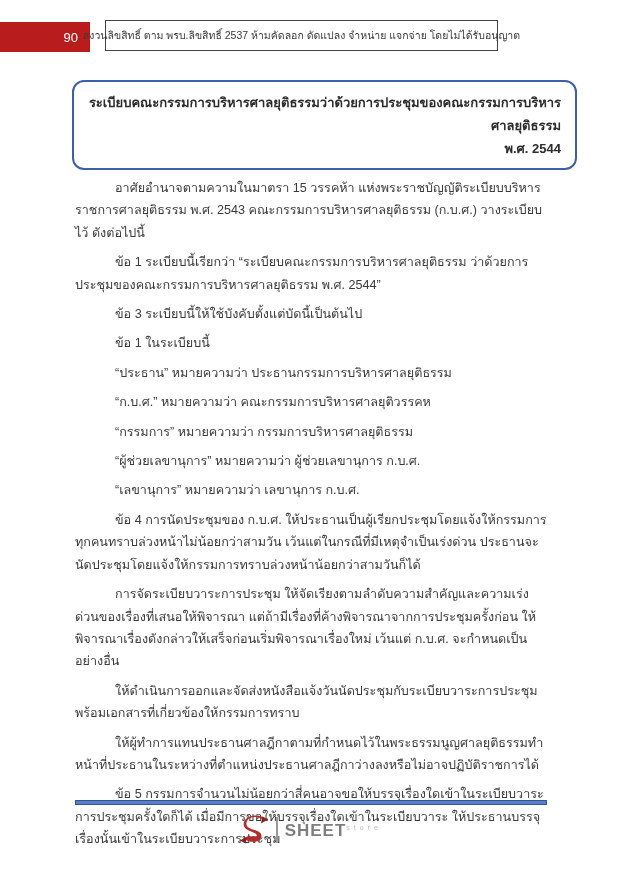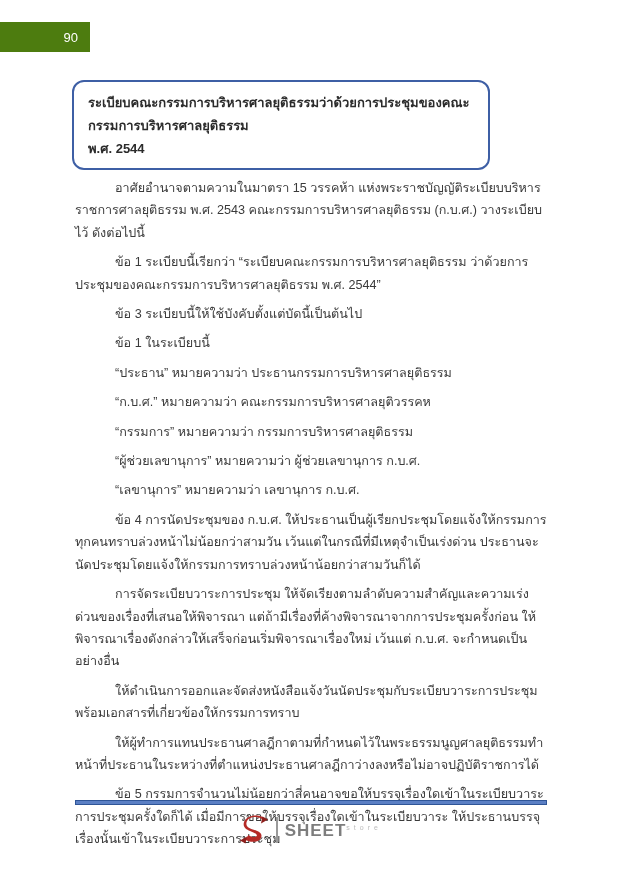--- a/index.html
+++ b/index.html
@@ -19,21 +19,21 @@
   
   .header-row {
     position: absolute;
     top: 20px; left: 0; right: 0;
     height: 32px;
   }
   .page-number-box {
     position: absolute;
     left: 0; top: 2px;
     width: 90px; height: 30px;
-    background: #4d7c0f;
+    background: #b91c1c;
     color: #ffffff;
     font-size: 13px;
     display: flex;
     align-items: center;
     justify-content: flex-end;
     padding-right: 12px;
   }
   .copyright-box {
     position: absolute;
     left: 105px; top: 0;
@@ -45,26 +45,26 @@
     display: flex;
     align-items: center;
     justify-content: center;
     white-space: nowrap;
   }
 
   
   .title-box {
     position: absolute;
     left: 72px; top: 80px;
-    width: 418px;
+    width: 505px;
     border: 2.5px solid #3e5fa5;
     border-radius: 12px;
     background: #ffffff;
     padding: 9px 14px 8px 14px;
-    text-align: left;
+    text-align: right;
     color: #2b2b2b;
     font-size: 13px;
     font-weight: 600;
     line-height: 23px;
   }
 
   
   .content {
     position: absolute;
     left: 75px; top: 145px;
@@ -123,20 +123,21 @@
     margin-top: 2px;
   }
 </style>
 </head>
 <body>
 
 <div class="page">
 
   <div class="header-row">
     <div class="page-number-box">90</div>
+    <div class="copyright-box">สงวนลิขสิทธิ์ ตาม พรบ.ลิขสิทธิ์ 2537 ห้ามคัดลอก ดัดแปลง จำหน่าย แจกจ่าย โดยไม่ได้รับอนุญาต</div>
   </div>
 
   <div class="title-box">
     <div>ระเบียบคณะกรรมการบริหารศาลยุติธรรมว่าด้วยการประชุมของคณะกรรมการบริหารศาลยุติธรรม</div>
     <div>พ.ศ. 2544</div>
   </div>
 
   <div class="content">
     <p>อาศัยอำนาจตามความในมาตรา 15 วรรคห้า แห่งพระราชบัญญัติระเบียบบริหารราชการศาลยุติธรรม พ.ศ. 2543 คณะกรรมการบริหารศาลยุติธรรม (ก.บ.ศ.) วางระเบียบไว้ ดังต่อไปนี้</p>
     <p>ข้อ 1 ระเบียบนี้เรียกว่า “ระเบียบคณะกรรมการบริหารศาลยุติธรรม ว่าด้วยการประชุมของคณะกรรมการบริหารศาลยุติธรรม พ.ศ. 2544”</p>

